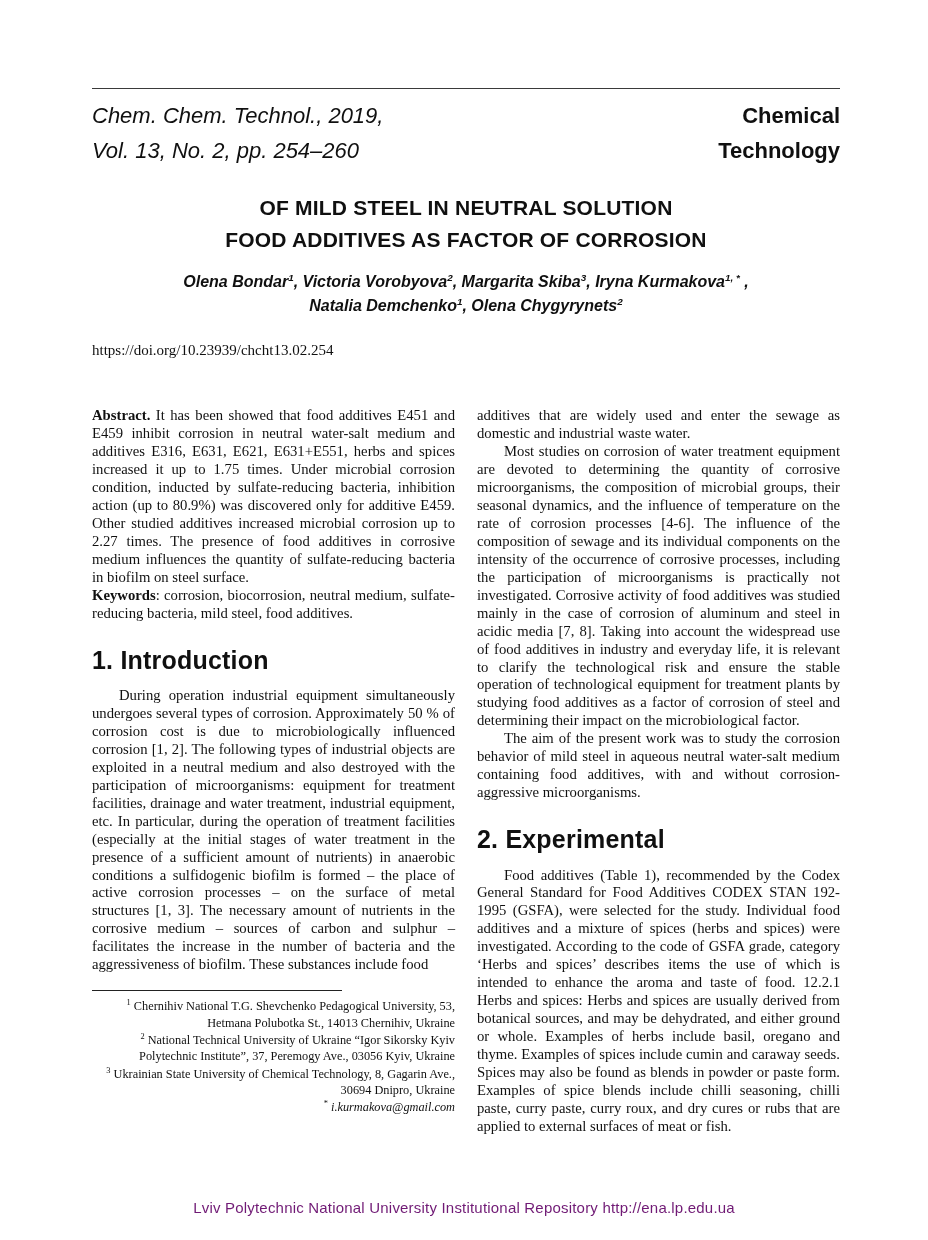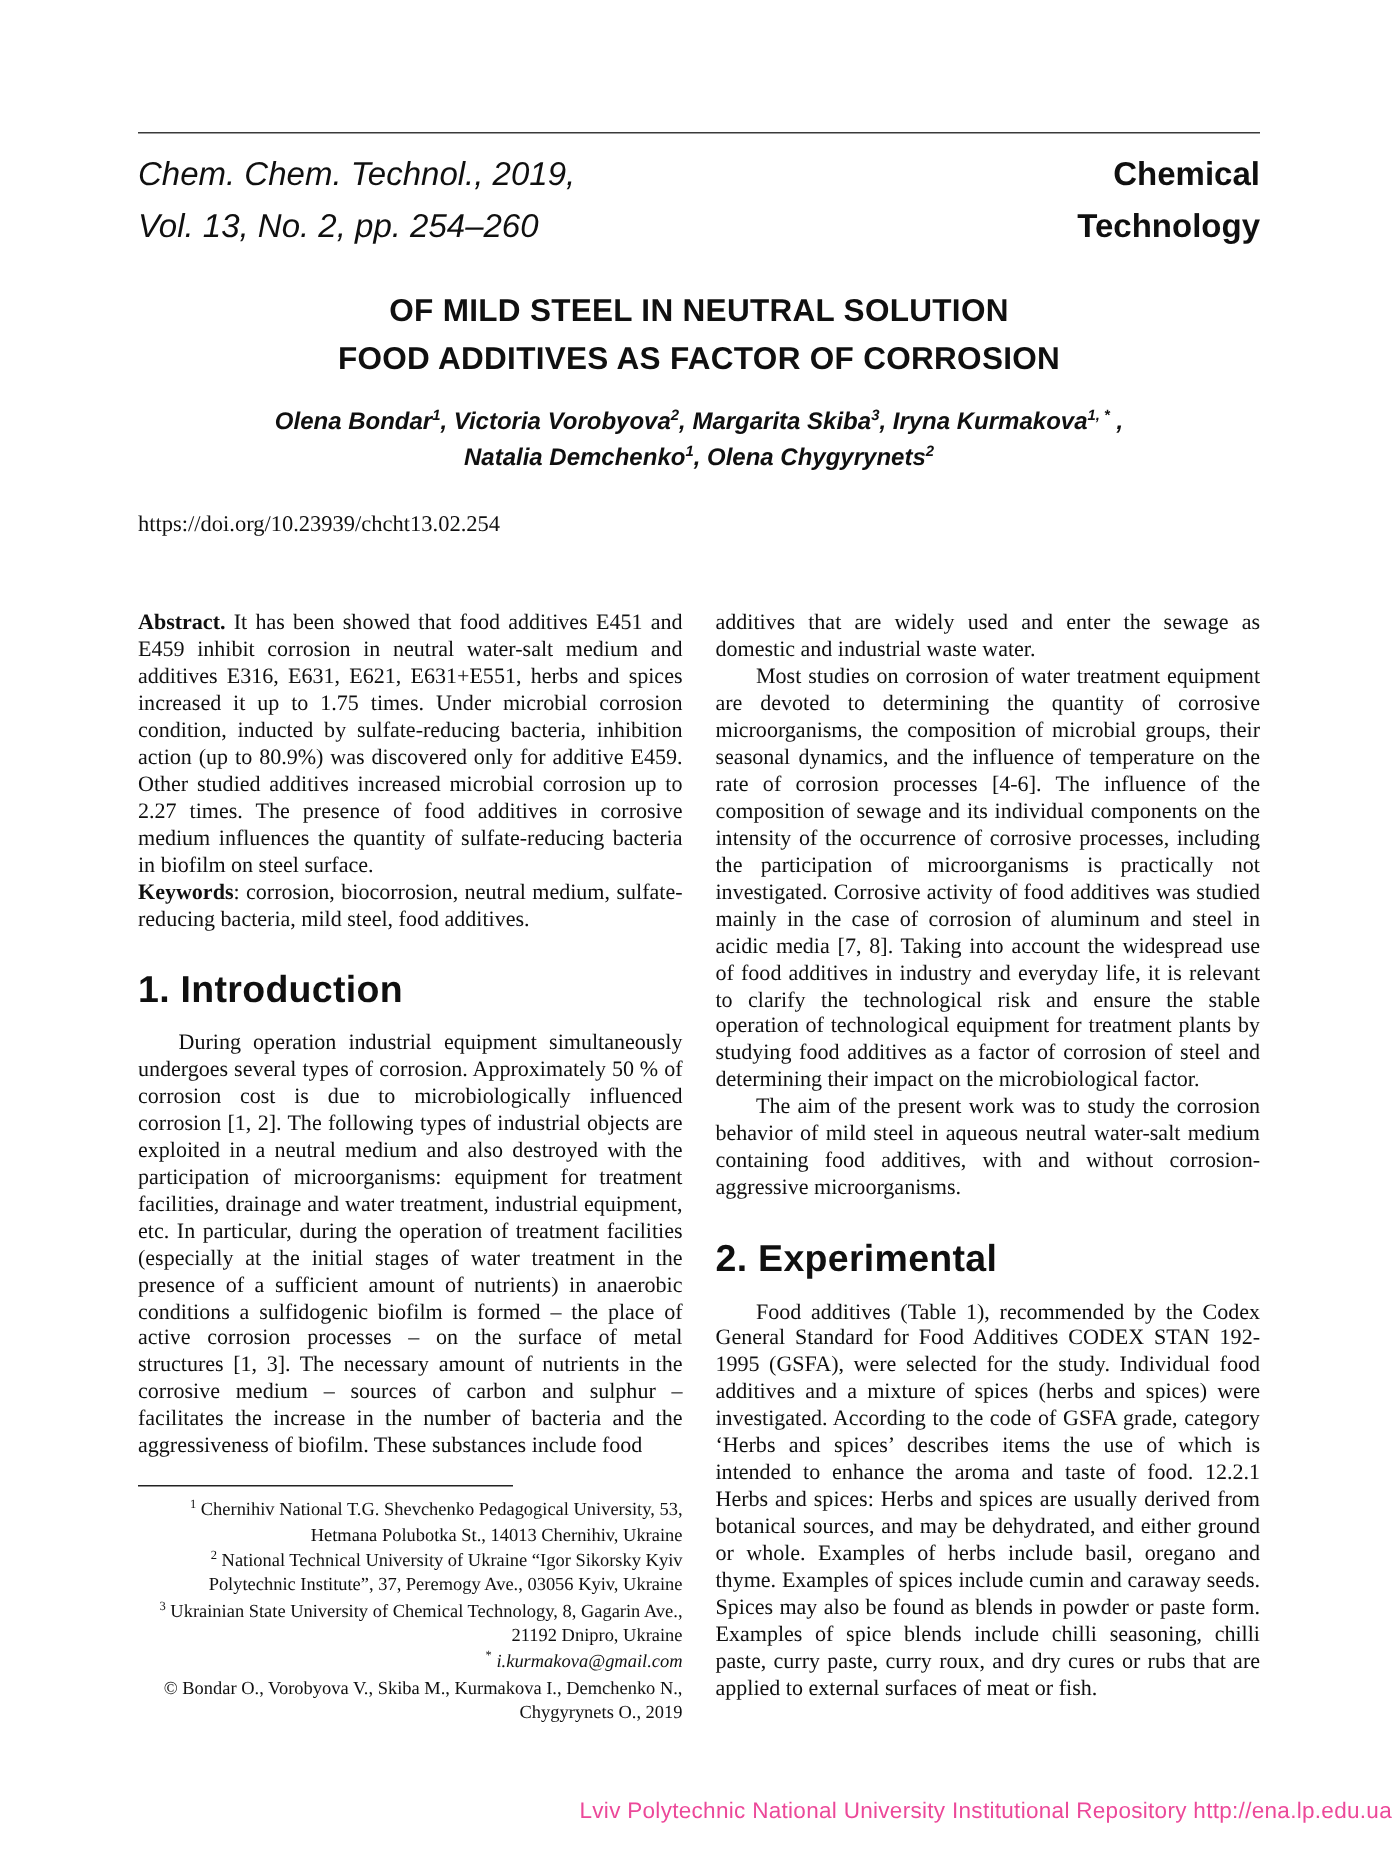--- a/index.html
+++ b/index.html
@@ -88,24 +88,24 @@
     border-top: 1.2px solid #222;
     margin-bottom: 6px;
   }
   .footnote sup { font-size: 68%; }
   .email-footnote .fn-text { font-style: italic; }
   .repo-footer {
     position: absolute;
     left: 0;
     right: 0;
     bottom: 24px;
-    text-align: right;
+    text-align: center;
     font-family: "Liberation Sans", sans-serif;
     font-size: 15px;
-    color: #ec4899;
+    color: #701a75;
     letter-spacing: 0.2px;
   }
 </style>
 </head>
 <body>
 
 <div class="page">
 
   <hr class="header-rule">
 
@@ -137,23 +137,22 @@
     <div class="col col-left">
       <p><b>Abstract.</b><span> It has been showed that food additives E451 and E459 inhibit corrosion in neutral water-salt medium and additives E316, E631, E621, E631+E551, herbs and spices increased it up to 1.75 times. Under microbial corrosion condition, inducted by sulfate-reducing bacteria, inhibition action (up to 80.9%) was discovered only for additive E459. Other studied additives increased microbial corrosion up to 2.27 times. The presence of food additives in corrosive medium influences the quantity of sulfate-reducing bacteria in biofilm on steel surface.</span></p>
       <p class="keywords"><b>Keywords</b><span>: corrosion, biocorrosion, neutral medium, sulfate-reducing bacteria, mild steel, food additives.</span></p>
       <h2 class="section-heading">1. Introduction</h2>
       <p class="indent">During operation industrial equipment simultaneously undergoes several types of corrosion. Approximately 50 % of corrosion cost is due to microbiologically influenced corrosion [1, 2]. The following types of industrial objects are exploited in a neutral medium and also destroyed with the participation of microorganisms: equipment for treatment facilities, drainage and water treatment, industrial equipment, etc. In particular, during the operation of treatment facilities (especially at the initial stages of water treatment in the presence of a sufficient amount of nutrients) in anaerobic conditions a sulfidogenic biofilm is formed – the place of active corrosion processes – on the surface of metal structures [1, 3]. The necessary amount of nutrients in the corrosive medium – sources of carbon and sulphur – facilitates the increase in the number of bacteria and the aggressiveness of biofilm. These substances include food</p>
 
       <div class="footnotes">
         <div class="footnote-rule"></div>
         <div class="footnote"><sup>1</sup> <span class="fn-text">Chernihiv National T.G. Shevchenko Pedagogical University, 53, Hetmana Polubotka St., 14013 Chernihiv, Ukraine</span></div>
         <div class="footnote"><sup>2</sup> <span class="fn-text">National Technical University of Ukraine “Igor Sikorsky Kyiv Polytechnic Institute”, 37, Peremogy Ave., 03056 Kyiv, Ukraine</span></div>
-        <div class="footnote"><sup>3</sup> <span class="fn-text">Ukrainian State University of Chemical Technology, 8, Gagarin Ave., 21192 Dnipro, Ukraine</span></div>
+        <div class="footnote"><sup>3</sup> <span class="fn-text">Ukrainian State University of Chemical Technology, 8, Gagarin Ave., 30694 Dnipro, Ukraine</span></div>
         <div class="footnote email-footnote"><sup>*</sup> <span class="fn-text">i.kurmakova@gmail.com</span></div>
-        <div class="footnote"><sup></sup><span class="fn-text">© Bondar O., Vorobyova V., Skiba M., Kurmakova I., Demchenko N., Chygyrynets O., 2019</span></div>
       </div>
     </div>
 
     <div class="col col-right">
       <p>additives that are widely used and enter the sewage as domestic and industrial waste water.</p>
       <p class="indent">Most studies on corrosion of water treatment equipment are devoted to determining the quantity of corrosive microorganisms, the composition of microbial groups, their seasonal dynamics, and the influence of temperature on the rate of corrosion processes [4-6]. The influence of the composition of sewage and its individual components on the intensity of the occurrence of corrosive processes, including the participation of microorganisms is practically not investigated. Corrosive activity of food additives was studied mainly in the case of corrosion of aluminum and steel in acidic media [7, 8]. Taking into account the widespread use of food additives in industry and everyday life, it is relevant to clarify the technological risk and ensure the stable operation of technological equipment for treatment plants by studying food additives as a factor of corrosion of steel and determining their impact on the microbiological factor.</p>
       <p class="indent">The aim of the present work was to study the corrosion behavior of mild steel in aqueous neutral water-salt medium containing food additives, with and without corrosion-aggressive microorganisms.</p>
       <h2 class="section-heading">2. Experimental</h2>
       <p class="indent">Food additives (Table 1), recommended by the Codex General Standard for Food Additives CODEX STAN 192-1995 (GSFA), were selected for the study. Individual food additives and a mixture of spices (herbs and spices) were investigated. According to the code of GSFA grade, category ‘Herbs and spices’ describes items the use of which is intended to enhance the aroma and taste of food. 12.2.1 Herbs and spices: Herbs and spices are usually derived from botanical sources, and may be dehydrated, and either ground or whole. Examples of herbs include basil, oregano and thyme. Examples of spices include cumin and caraway seeds. Spices may also be found as blends in powder or paste form. Examples of spice blends include chilli seasoning, chilli paste, curry paste, curry roux, and dry cures or rubs that are applied to external surfaces of meat or fish.</p>
     </div>

